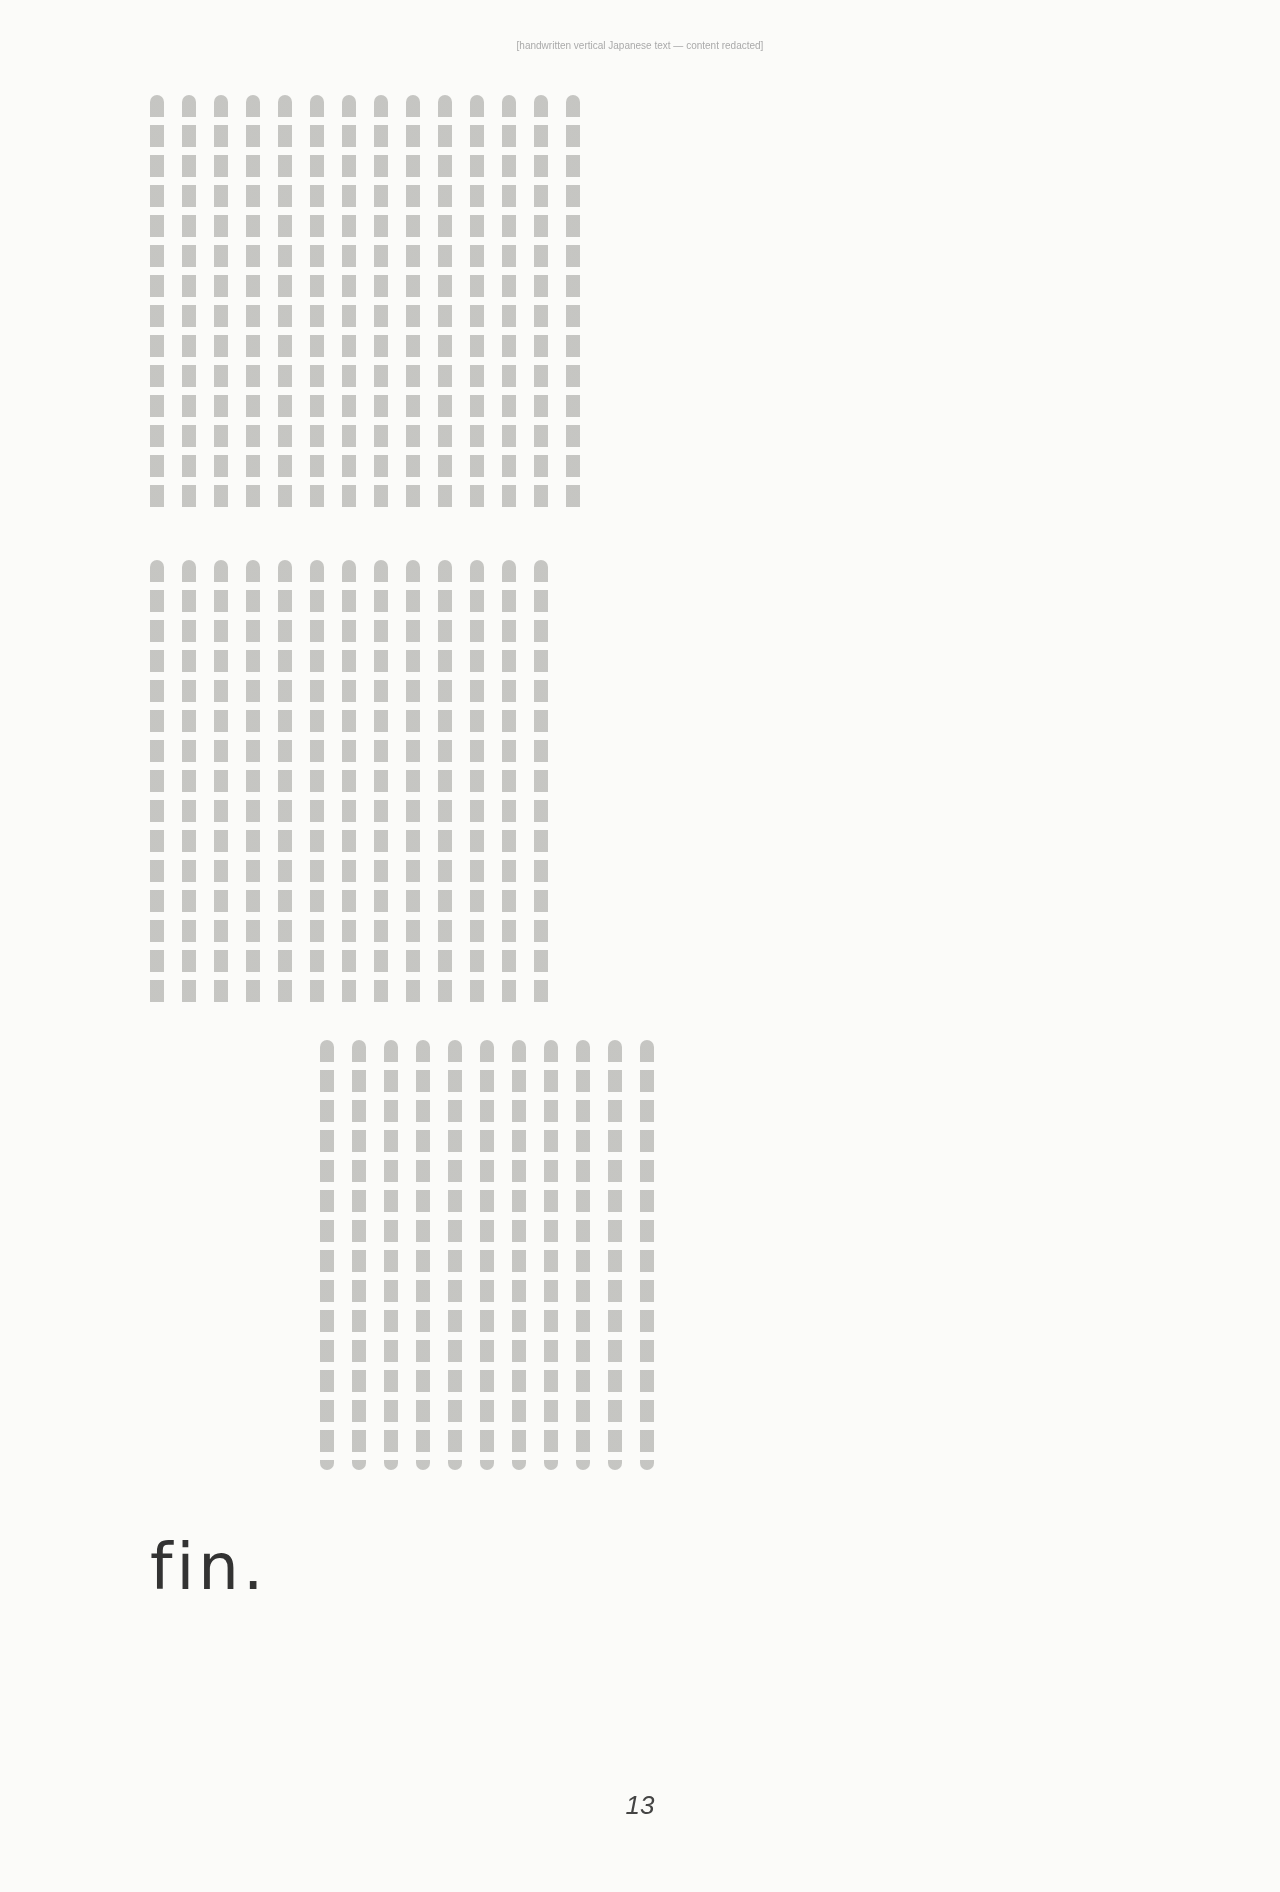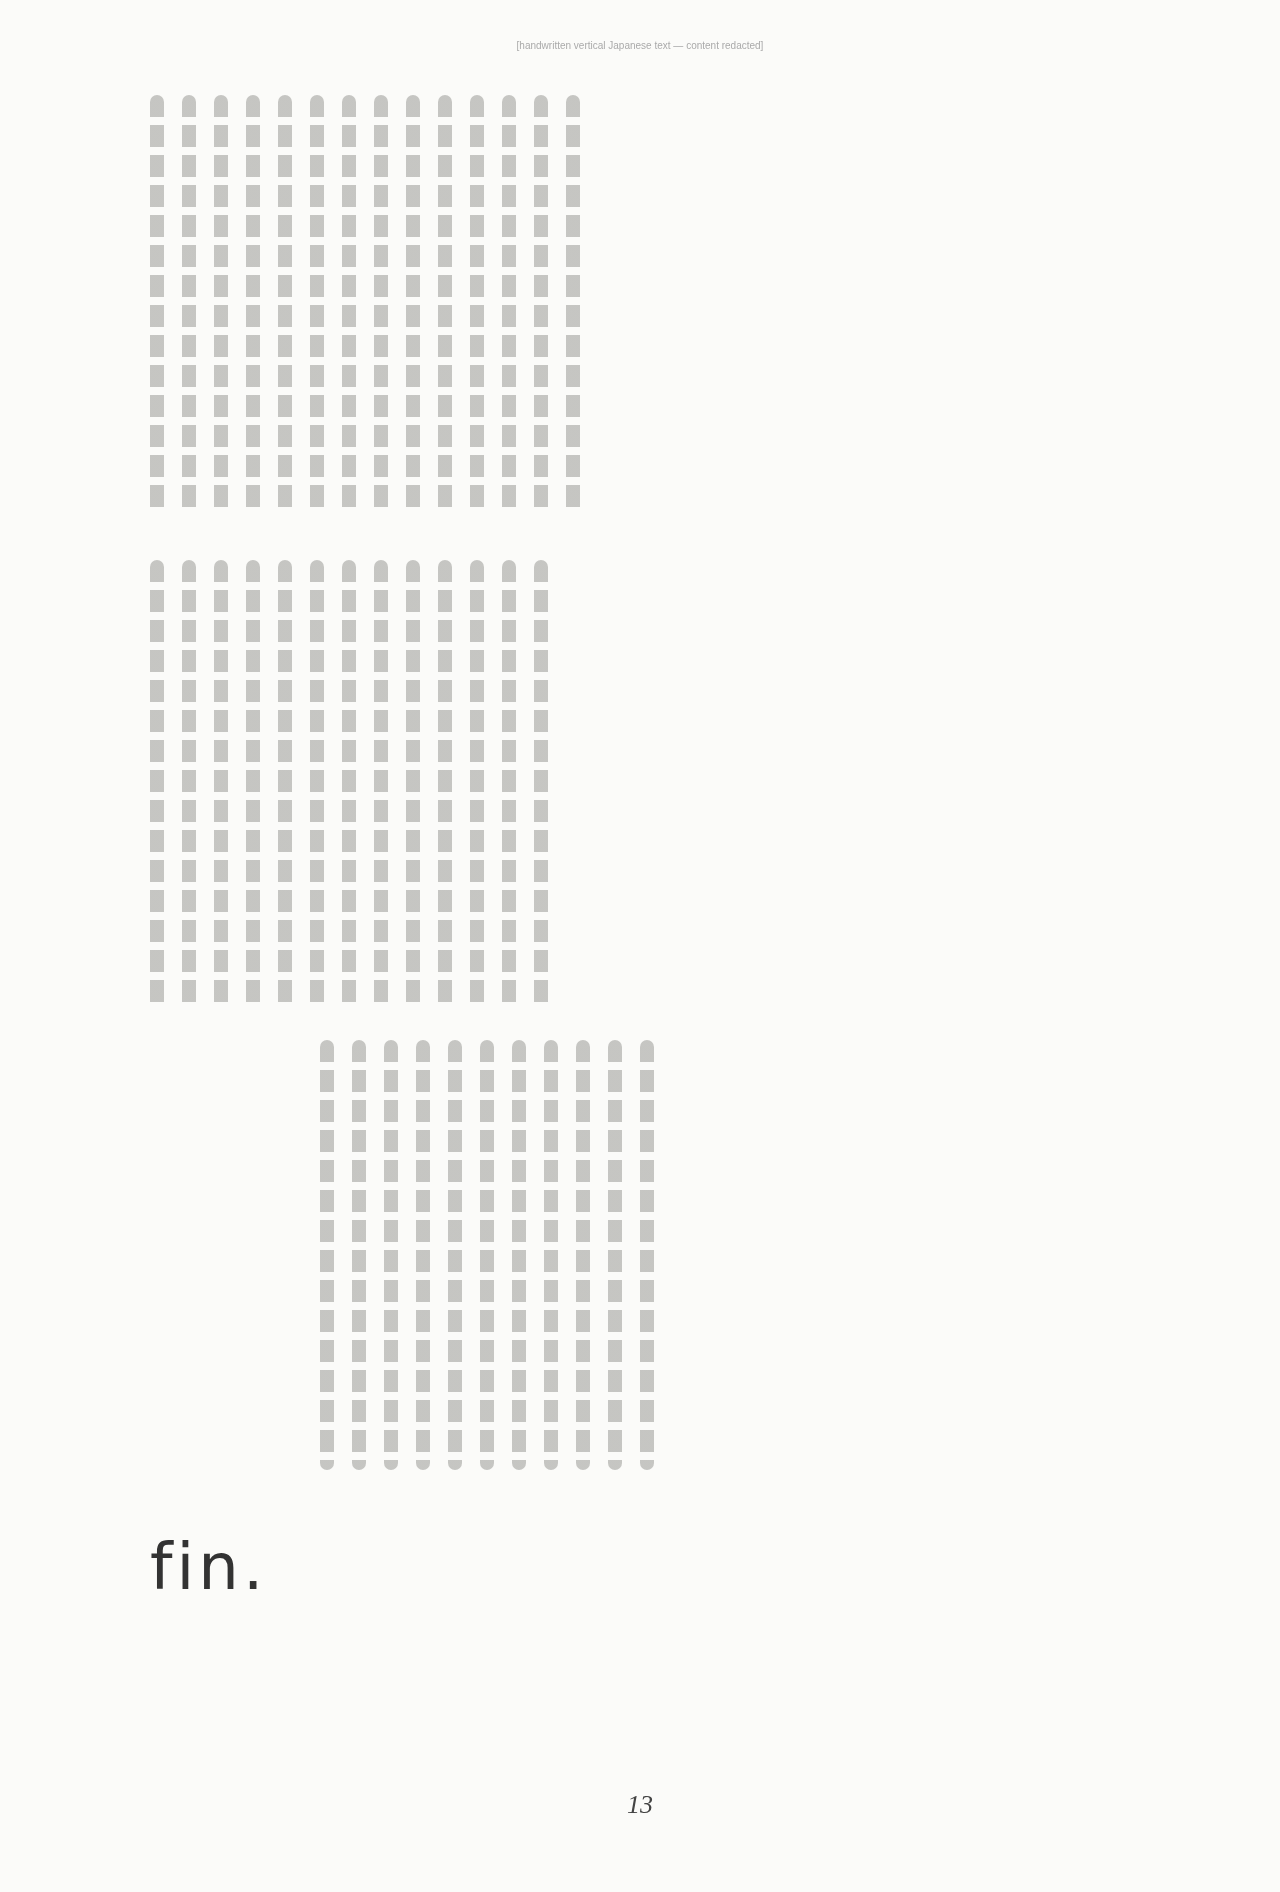--- a/index.html
+++ b/index.html
@@ -39,21 +39,21 @@
     font-size: 64px;
     color: #333;
     letter-spacing: 4px;
   }
   .page-number {
     position: absolute;
     left: 0;
     right: 0;
     top: 1790px;
     text-align: center;
-    font-family: Liberation Serif, serif;
+    font-family: Liberation Sans, sans-serif;
     font-style: italic;
     font-size: 26px;
     color: #444;
   }
   .redaction-note {
     position: absolute;
     left: 0;
     right: 0;
     top: 40px;
     text-align: center;

